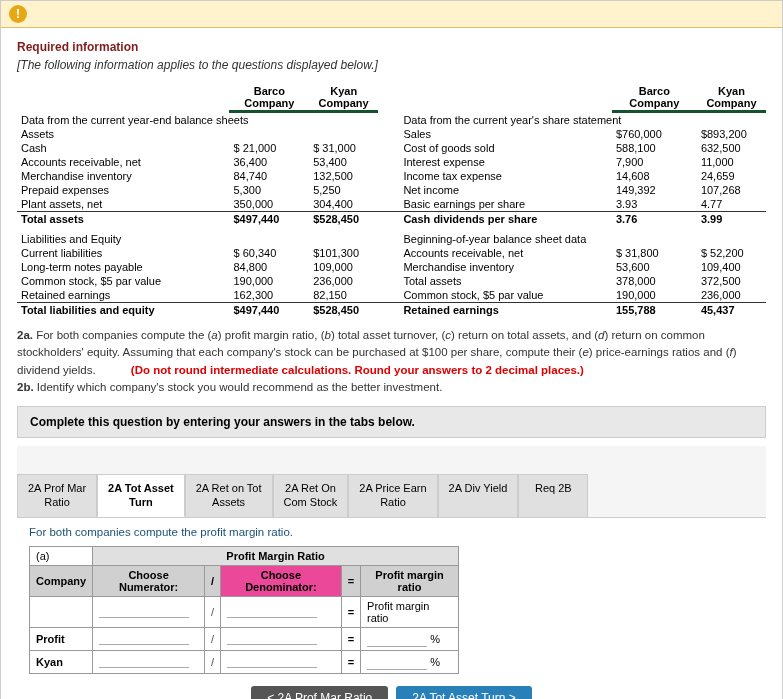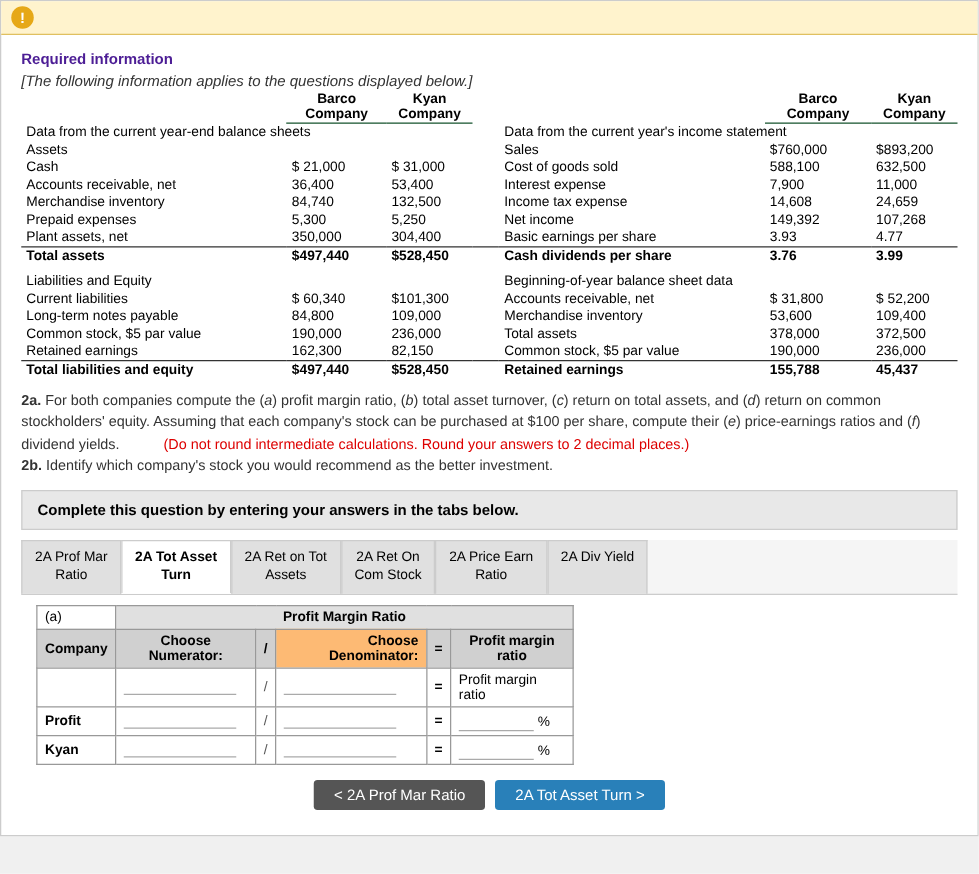--- a/index.html
+++ b/index.html
@@ -36,47 +36,47 @@
       align-items: center;
       justify-content: center;
       font-weight: bold;
       font-size: 12px;
       flex-shrink: 0;
     }
     .content-area {
       padding: 12px 16px;
     }
     .required-info {
-      color: #4c1d95;
+      color: #7f1d1d;
       font-weight: bold;
       margin-bottom: 4px;
     }
     .italic-note {
       font-style: italic;
-      margin-bottom: 0;
+      margin-bottom: 12px;
       color: #333;
     }
     .summary-text {
       margin-bottom: 10px;
       color: #333;
     }
     .financial-table {
       width: 100%;
       border-collapse: collapse;
       margin-bottom: 10px;
       font-size: 11px;
     }
     .financial-table td {
       padding: 1px 4px;
       vertical-align: top;
     }
     .col-header {
       text-align: center;
       font-weight: bold;
-      border-bottom: 1px solid #14532d;
+      border-bottom: 3px solid #14532d;
       padding-bottom: 2px;
     }
     .section-header {
       font-weight: normal;
       padding-top: 4px;
     }
     .right-align {
     }
     .total-row td {
       border-top: 1px solid #333;
@@ -86,21 +86,21 @@
       border-top: 3px double #333;
     }
     .question-text {
       margin: 10px 0;
       font-size: 11.5px;
       line-height: 1.5;
       color: #333;
     }
     .question-text .highlight {
       color: #d00;
-      font-weight: normal;
+      font-weight: bold;
       padding-left: 32px;
     }
     .complete-box {
       background: #e8e8e8;
       border: 1px solid #ccc;
       padding: 8px 12px;
       margin: 8px 0;
       font-weight: bold;
       font-size: 12px;
     }
@@ -113,20 +113,21 @@
     .tab {
       padding: 6px 10px;
       border: 1px solid #ccc;
       border-bottom: none;
       background: #e0e0e0;
       cursor: pointer;
       font-size: 11px;
       text-align: center;
       line-height: 1.3;
       min-width: 70px;
+      margin-top: 28px;
     }
     .tab.active {
       background: #fff;
       border-bottom: 1px solid #fff;
       font-weight: bold;
     }
     .tab-content {
       padding: 8px 12px;
     }
     .tab-instruction {
@@ -212,21 +213,21 @@
           <td style="width:20px;"></td>
           <td style="width:200px;"></td>
           <td class="col-header" style="width:80px;">Barco Company</td>
           <td class="col-header" style="width:65px;">Kyan Company</td>
         </tr>
       </thead>
       <tbody>
         <tr>
           <td colspan="3" class="section-header">Data from the current year-end balance sheets</td>
           <td></td>
-          <td colspan="3" class="section-header">Data from the current year's income statement</td>
+          <td colspan="3" class="section-header">Data from the current year's share statement</td>
         </tr>
         <tr>
           <td class="section-header">Assets</td>
           <td></td>
           <td></td>
           <td></td>
           <td>Sales</td>
           <td class="right-align">$760,000</td>
           <td class="right-align">$893,200</td>
         </tr>
@@ -347,35 +348,37 @@
 
     <div class="complete-box">Complete this question by entering your answers in the tabs below.</div>
 
     <div class="tabs-row">
       <div class="tab">2A Prof Mar<br>Ratio</div>
       <div class="tab active">2A Tot Asset<br>Turn</div>
       <div class="tab">2A Ret on Tot<br>Assets</div>
       <div class="tab">2A Ret On<br>Com Stock</div>
       <div class="tab">2A Price Earn<br>Ratio</div>
       <div class="tab">2A Div Yield</div>
+      <div class="tab">Req 2B</div>
     </div>
 
     <div class="tab-content">
+      <div class="tab-instruction">For both companies compute the profit margin ratio.</div>
 
       <table class="profit-margin-table">
         <tbody>
             <tr>
           <td style="width:50px;">(a)</td>
           <td colspan="5" style="text-align:center; font-weight:bold; background:#e0e0e0;">Profit Margin Ratio</td>
         </tr>
         <tr class="sub-header">
           <td style="font-weight:bold; background:#d0d0d0;">Company</td>
           <td style="font-weight:bold; background:#d0d0d0;">Choose Numerator:</td>
           <td style="text-align:center; background:#d0d0d0;">/</td>
-          <td style="font-weight:bold; background:#fdba74;text-align:right;">Choose Denominator:</td>
+          <td style="font-weight:bold; background:#ec4899;">Choose Denominator:</td>
           <td style="text-align:center; background:#d0d0d0;">=</td>
           <td style="font-weight:bold; background:#d0d0d0;">Profit margin ratio</td>
         </tr>
         <tr>
           <td></td>
           <td class="input-cell">
             <input type="text" style="">
           </td>
           <td class="slash-cell">/</td>
           <td class="input-cell">

